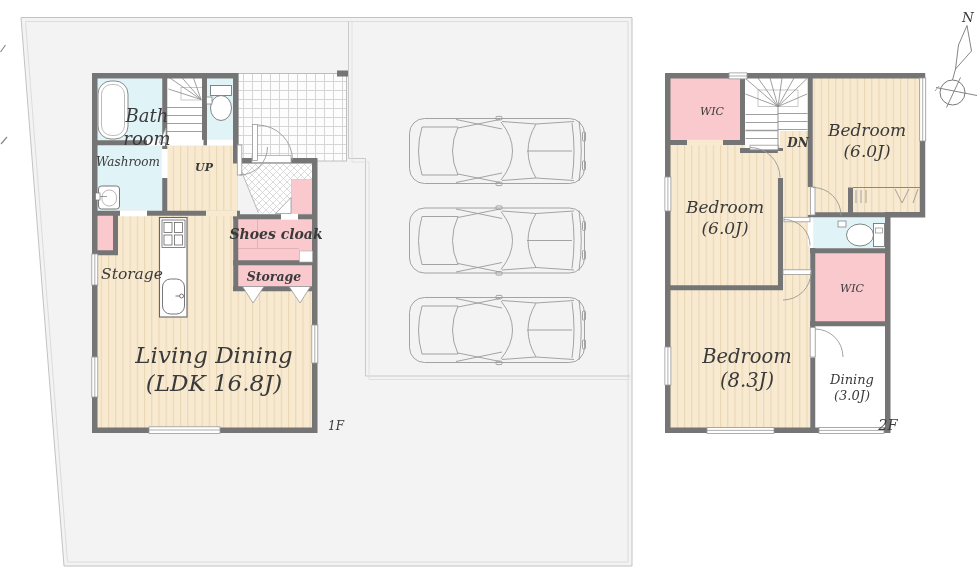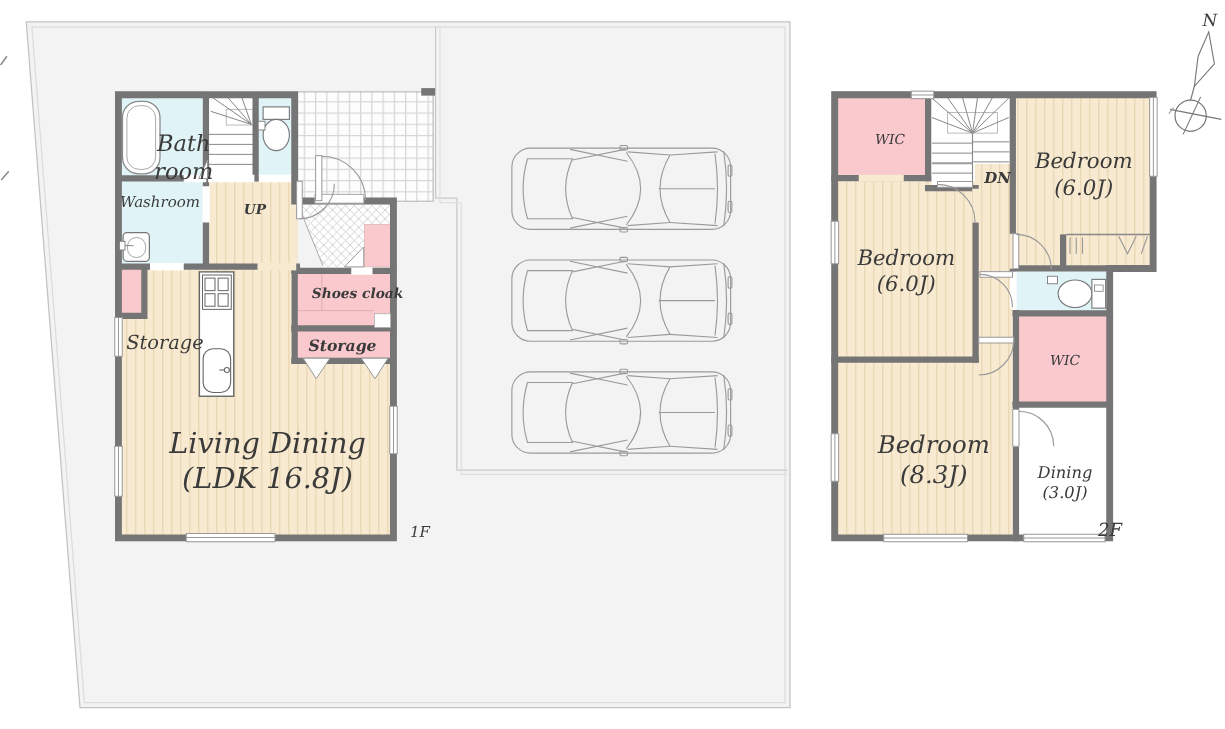--- a/index.html
+++ b/index.html
@@ -264,21 +264,21 @@
   </g>
 </svg>
 
 <div class="label" style="left:147px;top:127px;font-size:18px;">Bath
 room</div>
 <div class="label" style="left:128px;top:162px;font-size:12px;">Washroom</div>
 <div class="label b" style="left:204px;top:148px;font-size:11px;margin-top:20px;">UP</div>
 <div class="label" style="left:132px;top:275px;font-size:15.5px;">Storage</div>
 <div class="label" style="left:214px;top:370px;font-size:23px;line-height:1.2;font-style:italic;">Living Dining
 (LDK 16.8J)</div>
-<div class="label b" style="left:286px;top:235px;font-size:11px;">Shoes cloak</div>
+<div class="label b" style="left:276px;top:235px;font-size:14px;">Shoes cloak</div>
 <div class="label b" style="left:274px;top:277px;font-size:12.5px;">Storage</div>
 <div class="label" style="left:336px;top:426px;font-size:12px;">1F</div>
 
 <div class="label" style="left:712px;top:112px;font-size:11px;">WIC</div>
 <div class="label b" style="left:798px;top:143px;font-size:12px;">DN</div>
 <div class="label" style="left:867px;top:141px;font-size:17px;">Bedroom
 (6.0J)</div>
 <div class="label" style="left:725px;top:218px;font-size:17px;">Bedroom
 (6.0J)</div>
 <div class="label" style="left:747px;top:369px;font-size:19.5px;">Bedroom

